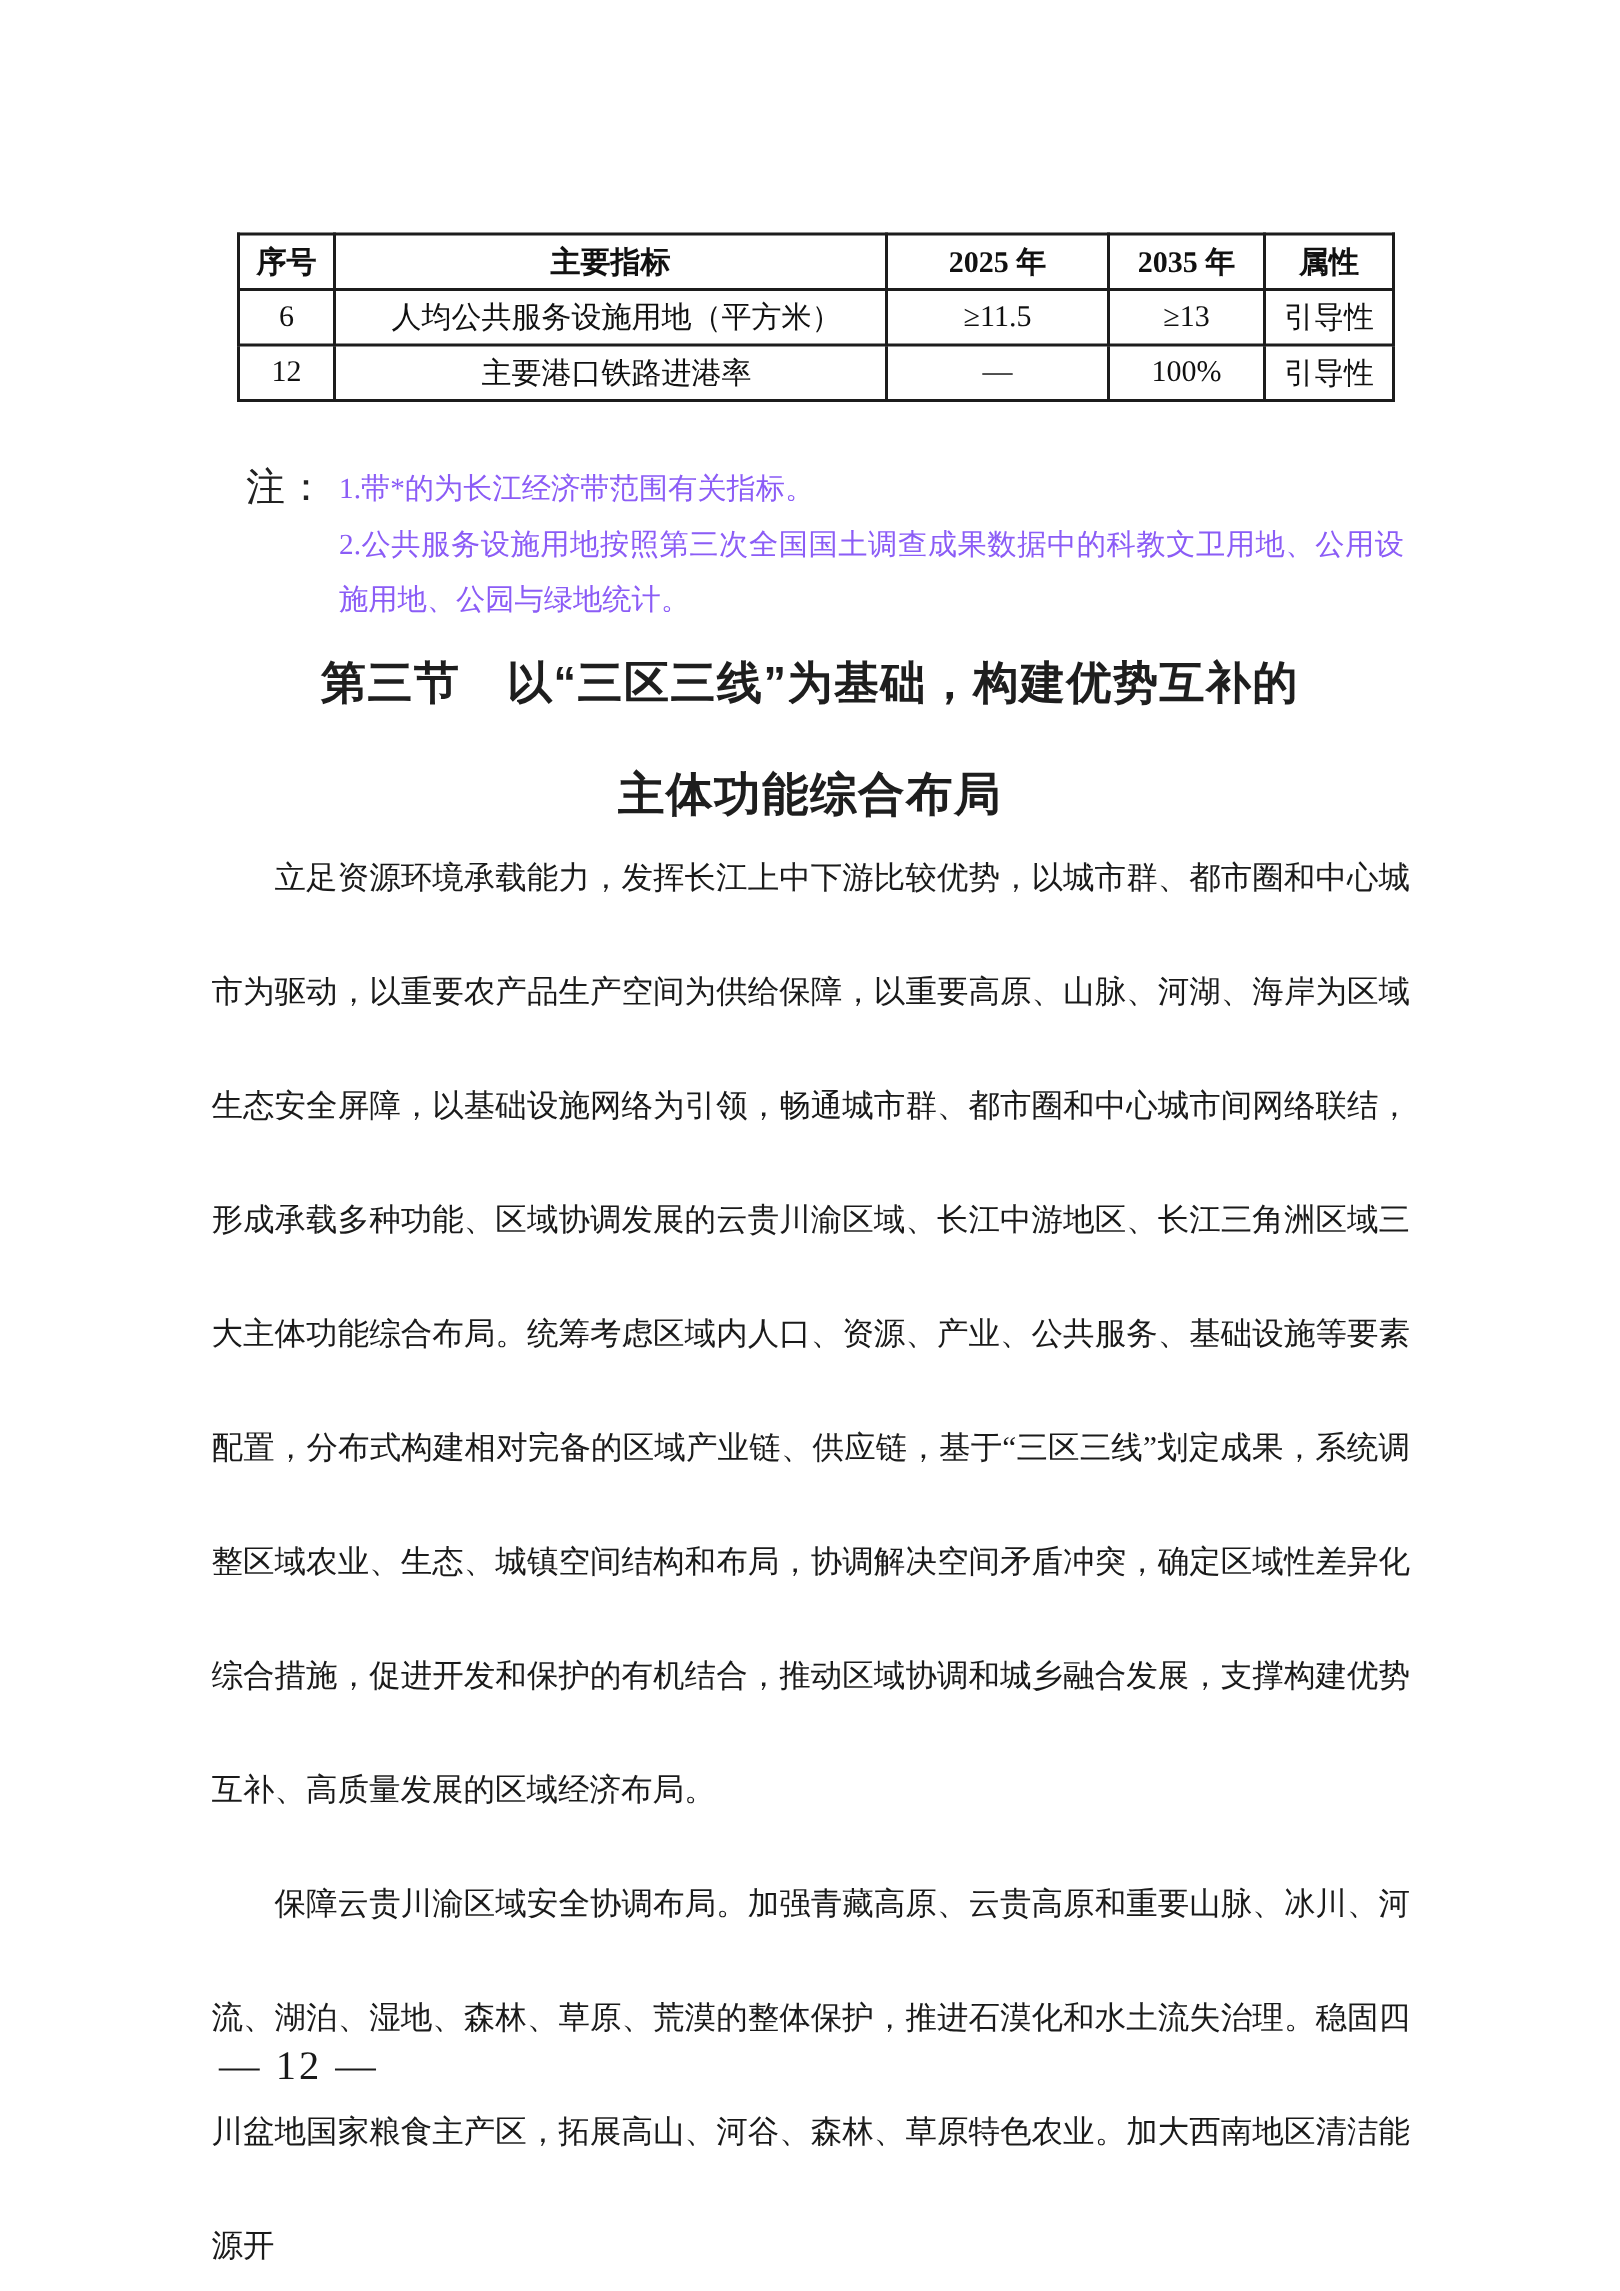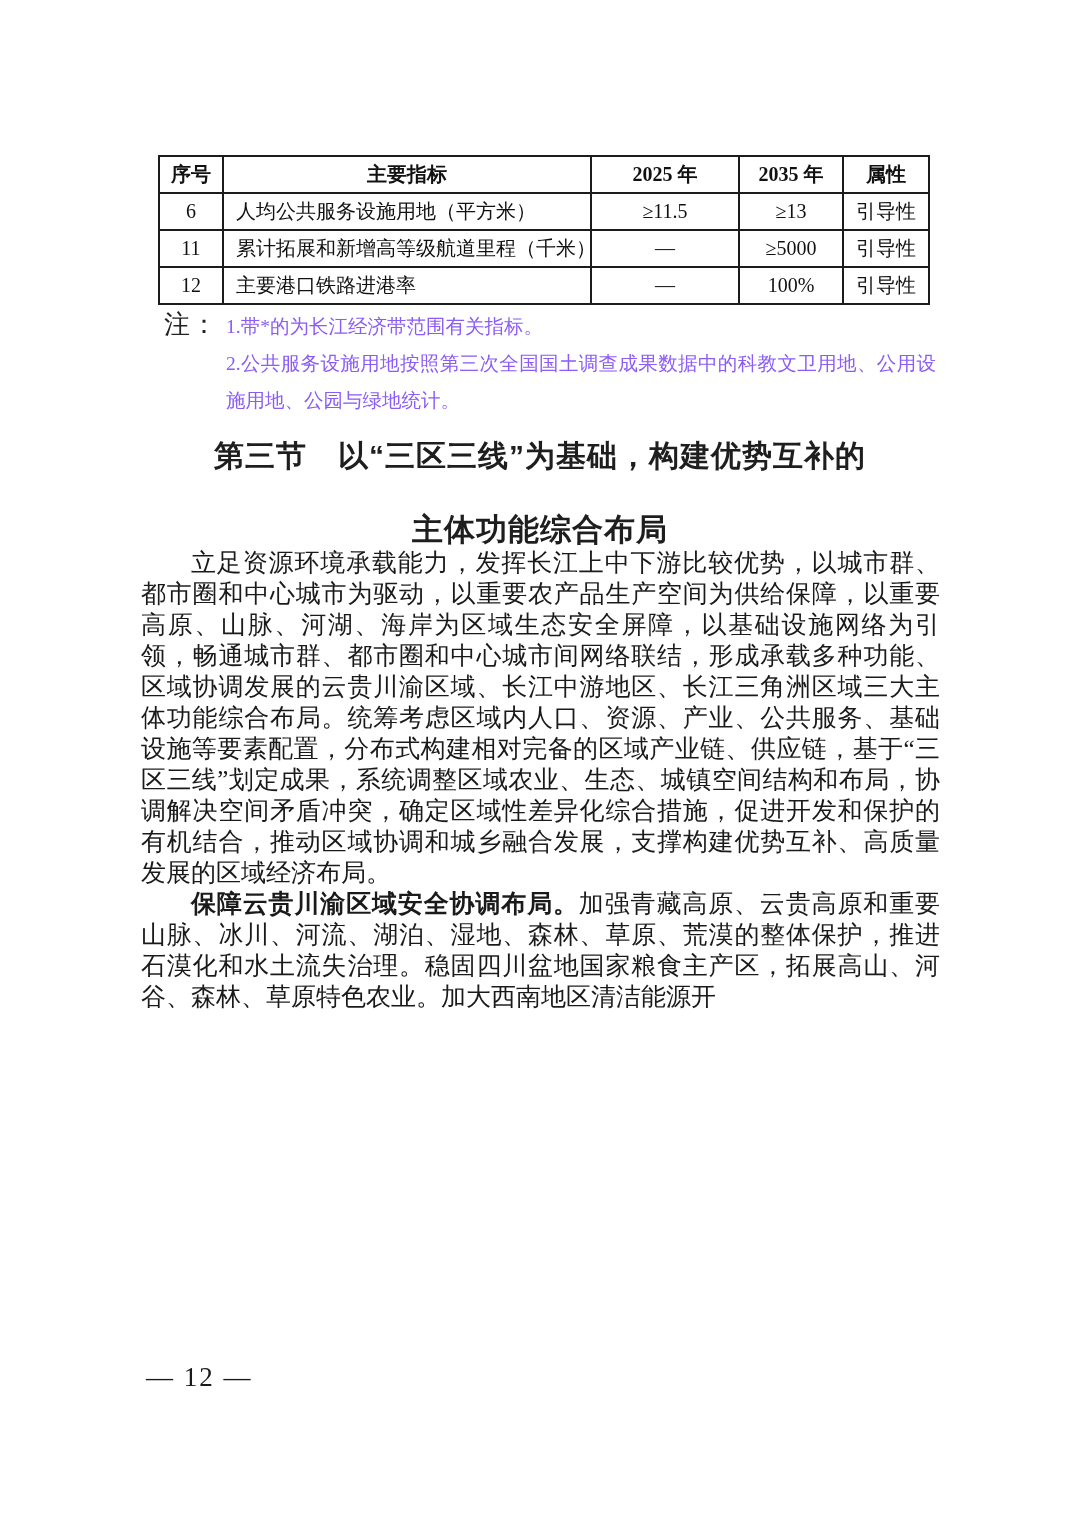--- a/index.html
+++ b/index.html
@@ -34,21 +34,21 @@
   .doc-table th, .doc-table td {
     border: 2px solid #1c1c1c;
     height: 37px;
     font-size: 20px;
     padding: 1px 4px;
     white-space: nowrap;
     overflow: hidden;
   }
   .doc-table th { font-weight: bold; text-align: center; font-size: 20px; }
   .doc-table td.c-center { text-align: center; }
-  .doc-table td.c-left { text-align: left; padding-left: 12px; }
+  .doc-table td.c-left { text-align: center; padding-left: 12px; }
 
   
   .notes {
     position: absolute;
     left: 164px;
     top: 308px;
     width: 772px;
     display: flex;
     align-items: flex-start;
     color: #222;
@@ -84,27 +84,27 @@
 
   
   .body-text {
     position: absolute;
     left: 141px;
     top: 547px;
     width: 799px;
     color: #1a1a1a;
   }
   .body-text p {
-    font-size: 25px;
-    line-height: 31px;
+    font-size: 21px;
+    line-height: 76px;
     text-align: justify;
     text-indent: 2em;
     font-family: "Liberation Serif", "DejaVu Serif", serif;
   }
-  .body-text p strong { font-weight: 700; }
+  .body-text p strong { font-weight: 400; }
 
   
   .page-number {
     position: absolute;
     left: 146px;
     top: 1362px;
     font-size: 27px;
     color: #1a1a1a;
     letter-spacing: 2px;
     font-family: "Liberation Serif", "DejaVu Serif", serif;
@@ -134,27 +134,20 @@
     </thead>
     <tbody>
       <tr>
         <td class="c-center">6</td>
         <td class="c-left">人均公共服务设施用地（平方米）</td>
         <td class="c-center">≥11.5</td>
         <td class="c-center">≥13</td>
         <td class="c-center">引导性</td>
       </tr>
       <tr>
-        <td class="c-center">11</td>
-        <td class="c-left">累计拓展和新增高等级航道里程（千米）</td>
-        <td class="c-center">—</td>
-        <td class="c-center">≥5000</td>
-        <td class="c-center">引导性</td>
-      </tr>
-      <tr>
         <td class="c-center">12</td>
         <td class="c-left">主要港口铁路进港率</td>
         <td class="c-center">—</td>
         <td class="c-center">100%</td>
         <td class="c-center">引导性</td>
       </tr>
     </tbody>
   </table>
 
   <div class="notes">

